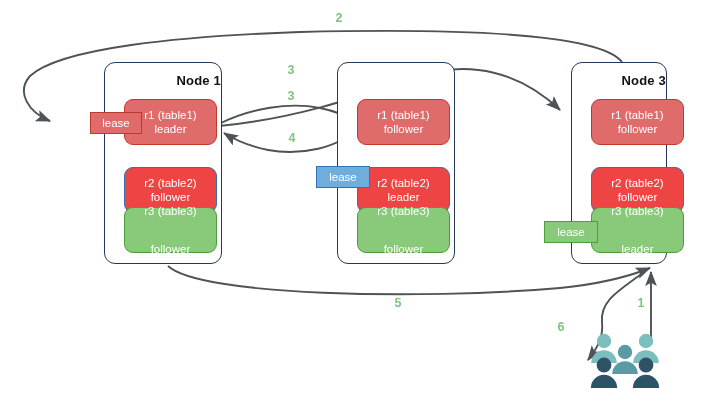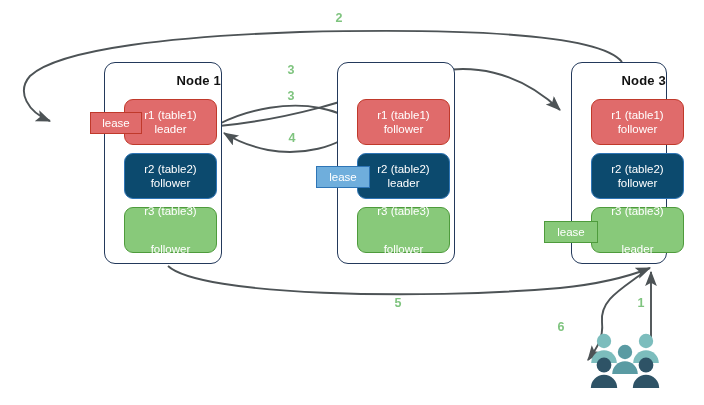--- a/index.html
+++ b/index.html
@@ -34,21 +34,21 @@
     flex-direction:column;
     align-items:center;
     justify-content:center;
     color:#ffffff;
     font-size:11.5px;
     line-height:14px;
     text-align:center;
   }
   .range-card .l1,.range-card .l2{display:block;}
   .card-red{background:#E06B6B;border:1.6px solid #C0392B;}
-  .card-blue{background:#0c4a6e;border:1.6px solid #2E75B6;}
+  .card-blue{background:#ef4444;border:1.6px solid #2E75B6;margin-top:14px;}
   .card-green{background:#88C97A;border:1.6px solid #4E9B3C;gap:24px;}
 
   .lease-chip{
     position:absolute;
     box-sizing:border-box;
     border-radius:0;
     display:flex;align-items:center;justify-content:center;
     color:#ffffff;
     font-size:11.5px;
     margin-left:38px;

